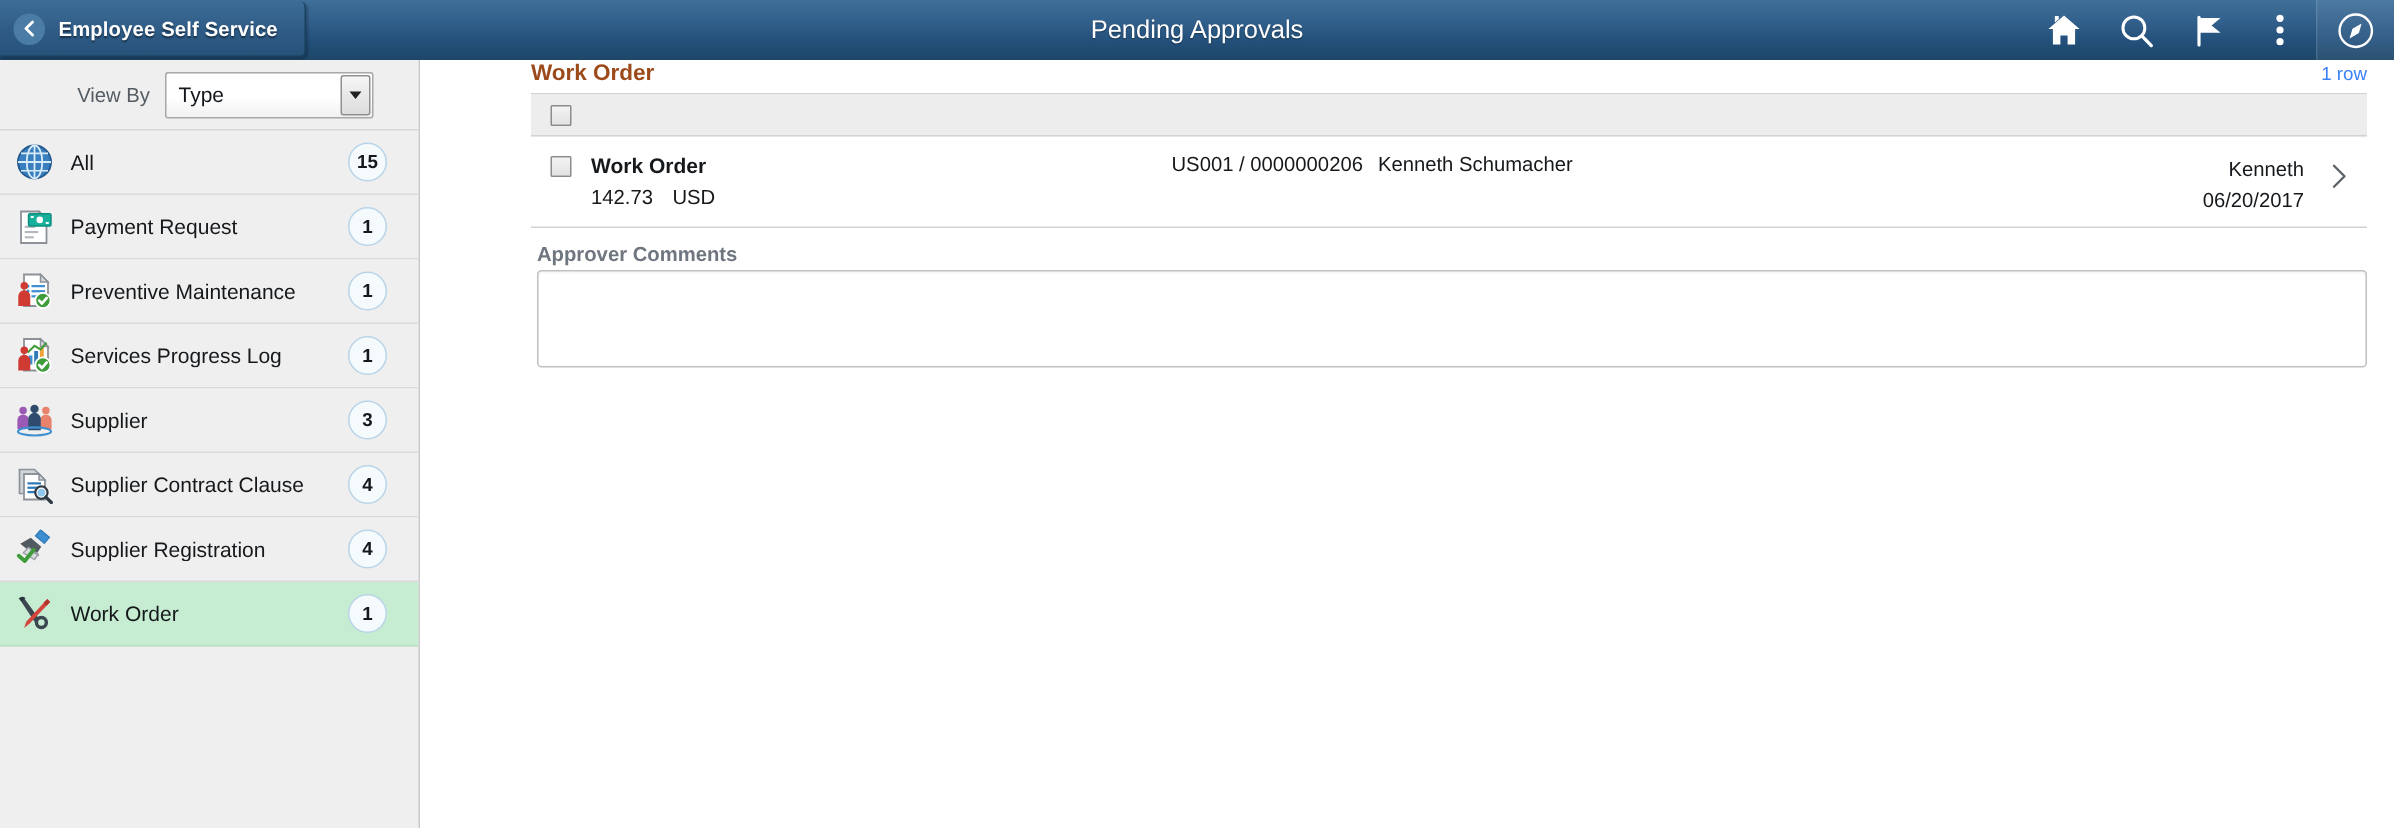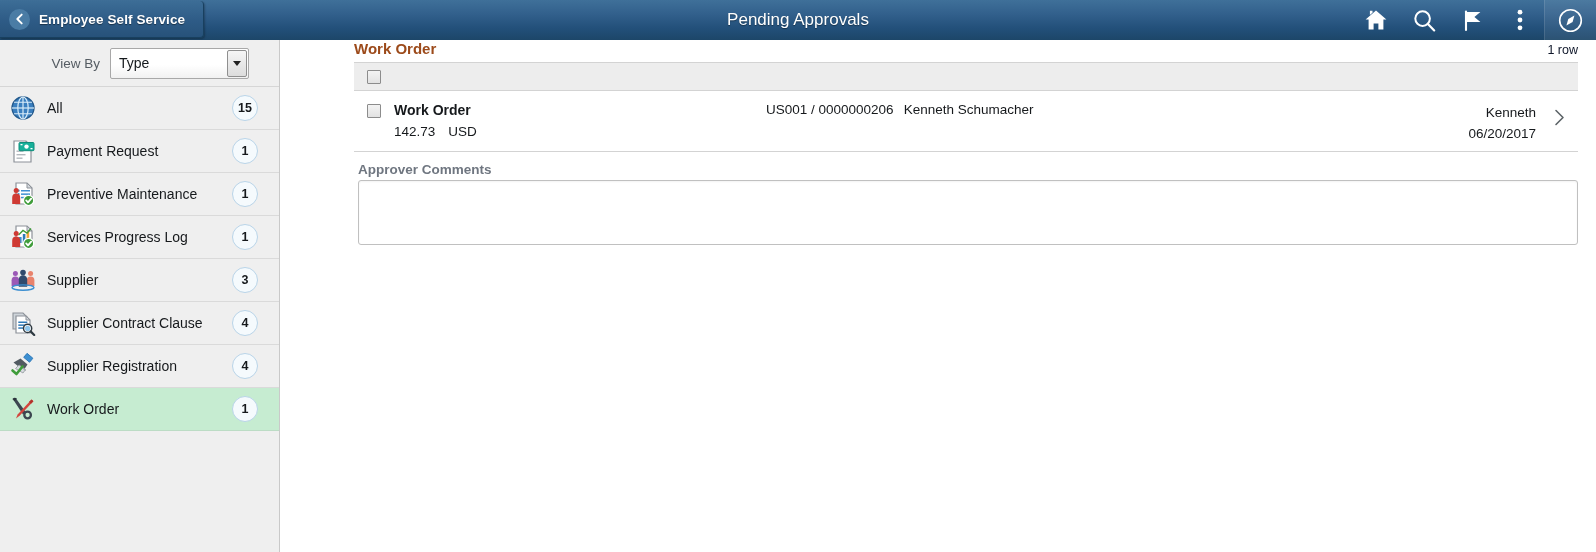--- a/index.html
+++ b/index.html
@@ -229,21 +229,21 @@
     justify-content: space-between;
     padding-bottom: 5px;
   }
   .section-title {
     font-size: 15px;
     font-weight: bold;
     color: #9c4a1a;
   }
   .row-count {
     font-size: 12.5px;
-    color: #0f172a;
+    color: #3b82f6;
   }
   .grid {
     border-top: 1px solid #d3d3d3;
   }
   .grid-header {
     height: 28px;
     background: #ededed;
     border-bottom: 1px solid #d3d3d3;
     display: flex;
     align-items: center;
@@ -276,21 +276,21 @@
   }
   .row-amount {
     font-size: 13.5px;
     color: #16191c;
     line-height: 20px;
     margin-top: 3px;
   }
   .row-amount .cur { margin-left: 13px; }
   .cell-mid {
     position: absolute;
-    left: 412px; top: 11px;
+    left: 427px; top: 11px;
     font-size: 13.5px;
     color: #16191c;
     white-space: nowrap;
   }
   .cell-mid .nm { margin-left: 10px; }
   .cell-right {
     position: absolute;
     right: 42px; top: 11px;
     text-align: right;
     font-size: 13.5px;

